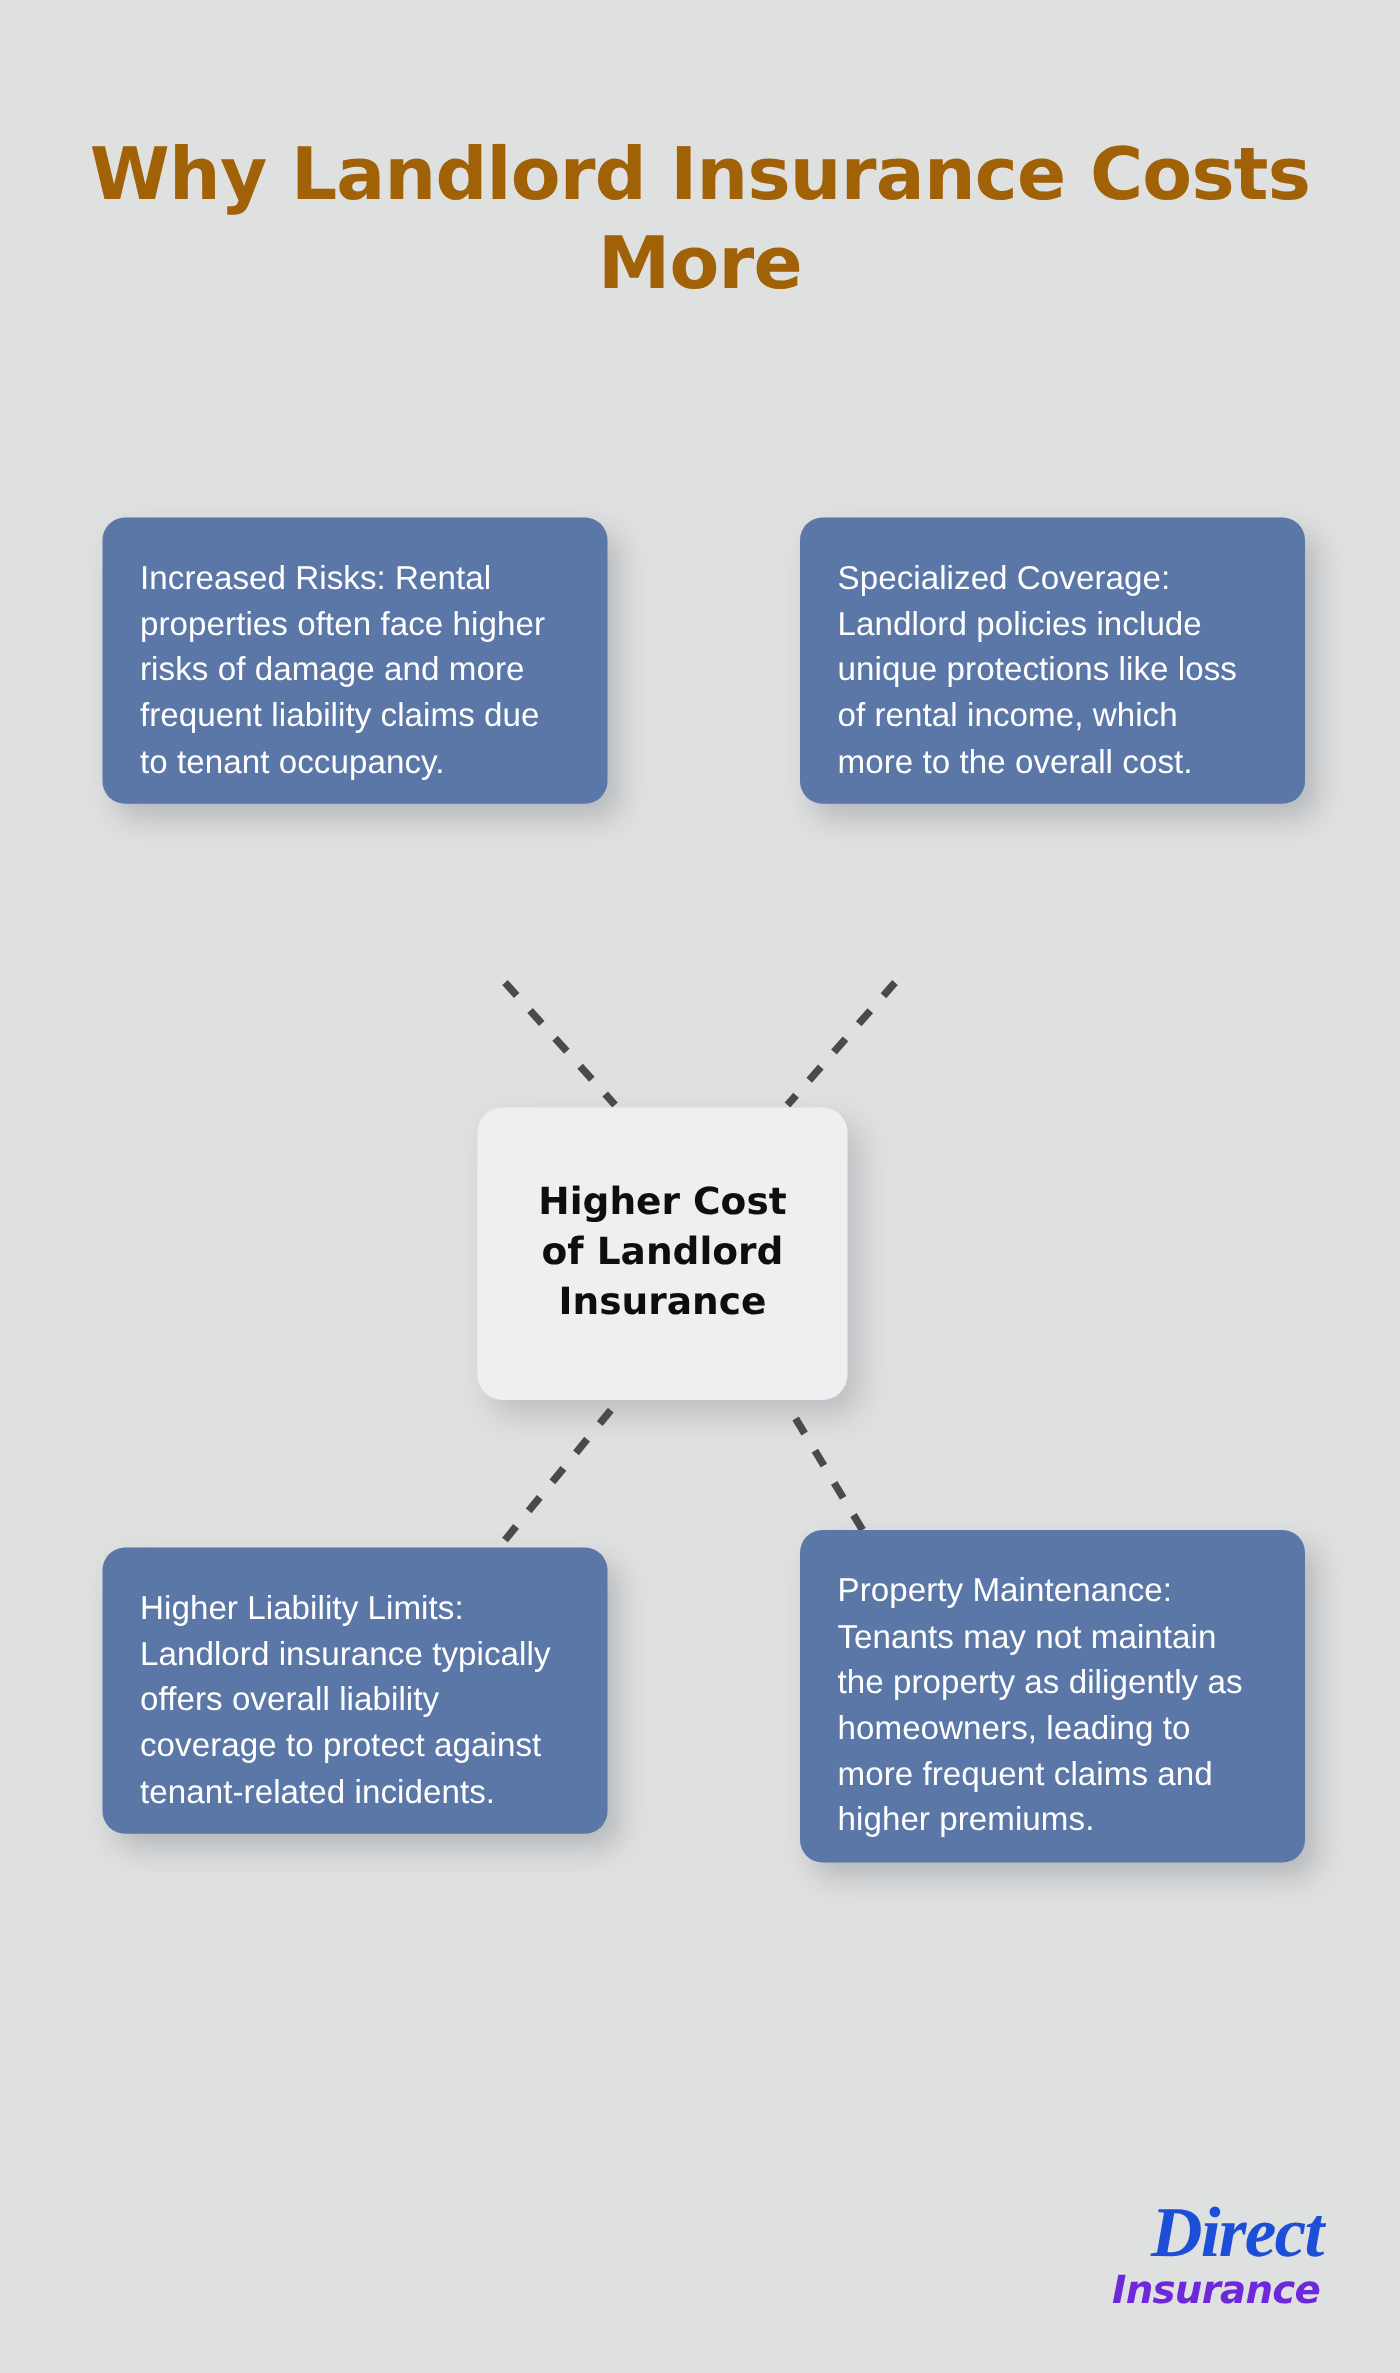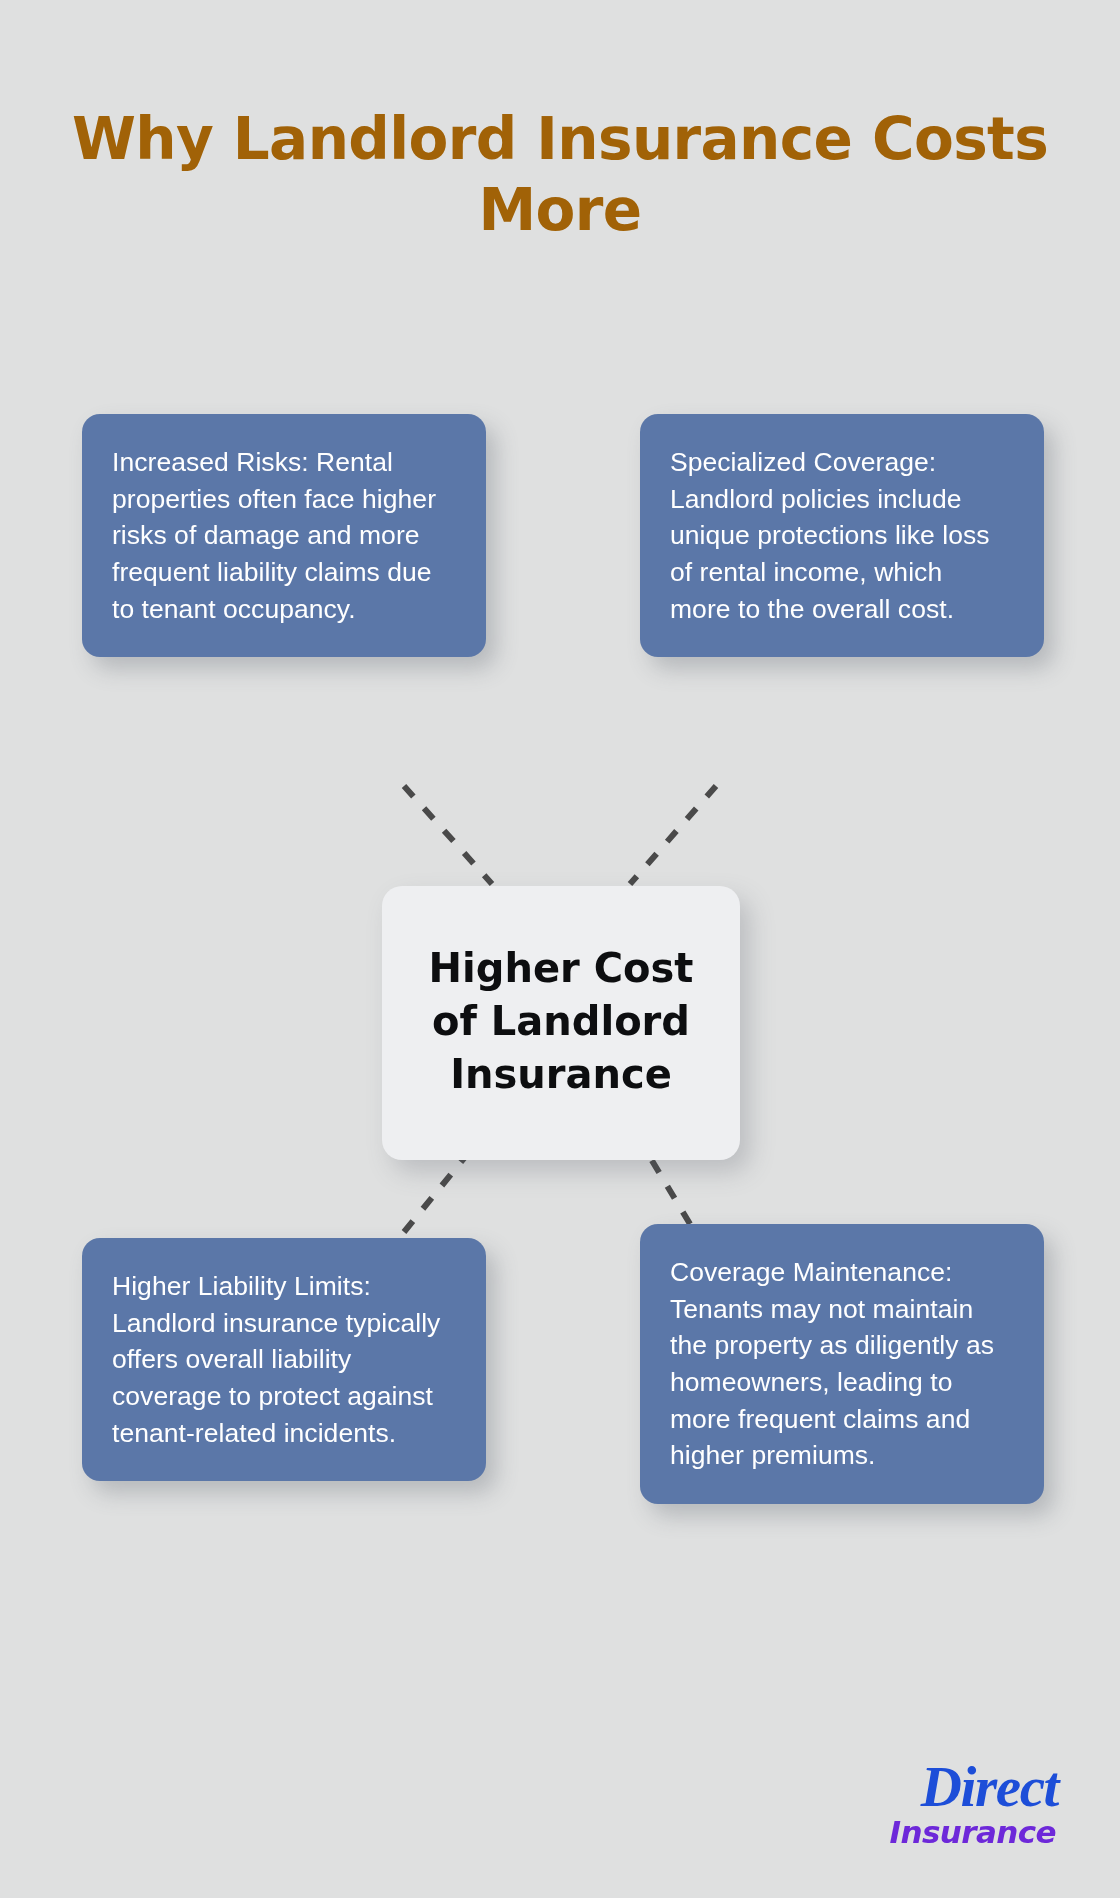--- a/index.html
+++ b/index.html
@@ -48,47 +48,47 @@
     pointer-events: none;
   }
 
   
   .node {
     position: absolute;
     box-sizing: border-box;
     border-radius: 18px;
     background: #5b77a8;
     color: #ffffff;
-    padding: 30px 34px 30px 30px;
+    padding: 30px 34px 16px 30px;
     font-size: 26.5px;
     line-height: 1.385;
     font-weight: 400;
     box-shadow: 10px 12px 22px rgba(90, 95, 105, 0.30);
     letter-spacing: 0.05px;
   }
 
   .node-tl { left: 82px;  top: 414px;  width: 404px; }
   .node-tr { left: 640px; top: 414px;  width: 404px; }
   .node-bl { left: 82px;  top: 1238px; width: 404px; }
   .node-br { left: 640px; top: 1224px; width: 404px; }
 
   .node-center {
     position: absolute;
     left: 382px;
     top: 886px;
-    width: 358px;
+    width: 296px;
     box-sizing: border-box;
     border-radius: 20px;
     background: #eeeff1;
     color: #0d0e10;
     text-align: center;
     padding: 56px 34px 58px;
     font-family: "DejaVu Sans", sans-serif;
     font-weight: 700;
-    font-size: 40px;
+    font-size: 30px;
     line-height: 1.33;
     box-shadow: 10px 12px 24px rgba(88, 93, 103, 0.26);
   }
 
   
   .logo {
     position: absolute;
     right: 62px;
     bottom: 50px;
     text-align: right;
@@ -130,20 +130,20 @@
   </svg>
 
   <div class="node node-tl">Increased Risks: Rental properties often face higher risks of damage and more frequent liability claims due to tenant occupancy.</div>
 
   <div class="node node-tr">Specialized Coverage: Landlord policies include unique protections like loss of rental income, which more to the overall cost.</div>
 
   <div class="node-center">Higher Cost of Landlord Insurance</div>
 
   <div class="node node-bl">Higher Liability Limits: Landlord insurance typically offers overall liability coverage to protect against tenant-related incidents.</div>
 
-  <div class="node node-br">Coverage Maintenance: Tenants may not maintain the property as diligently as homeowners, leading to more frequent claims and higher premiums.</div>
+  <div class="node node-br">Property Maintenance: Tenants may not maintain the property as diligently as homeowners, leading to more frequent claims and higher premiums.</div>
 
   <div class="logo">
     <span class="logo-main">Direct</span>
     <span class="logo-sub">Insurance</span>
   </div>
 
 </div>
 
 </body></html>

